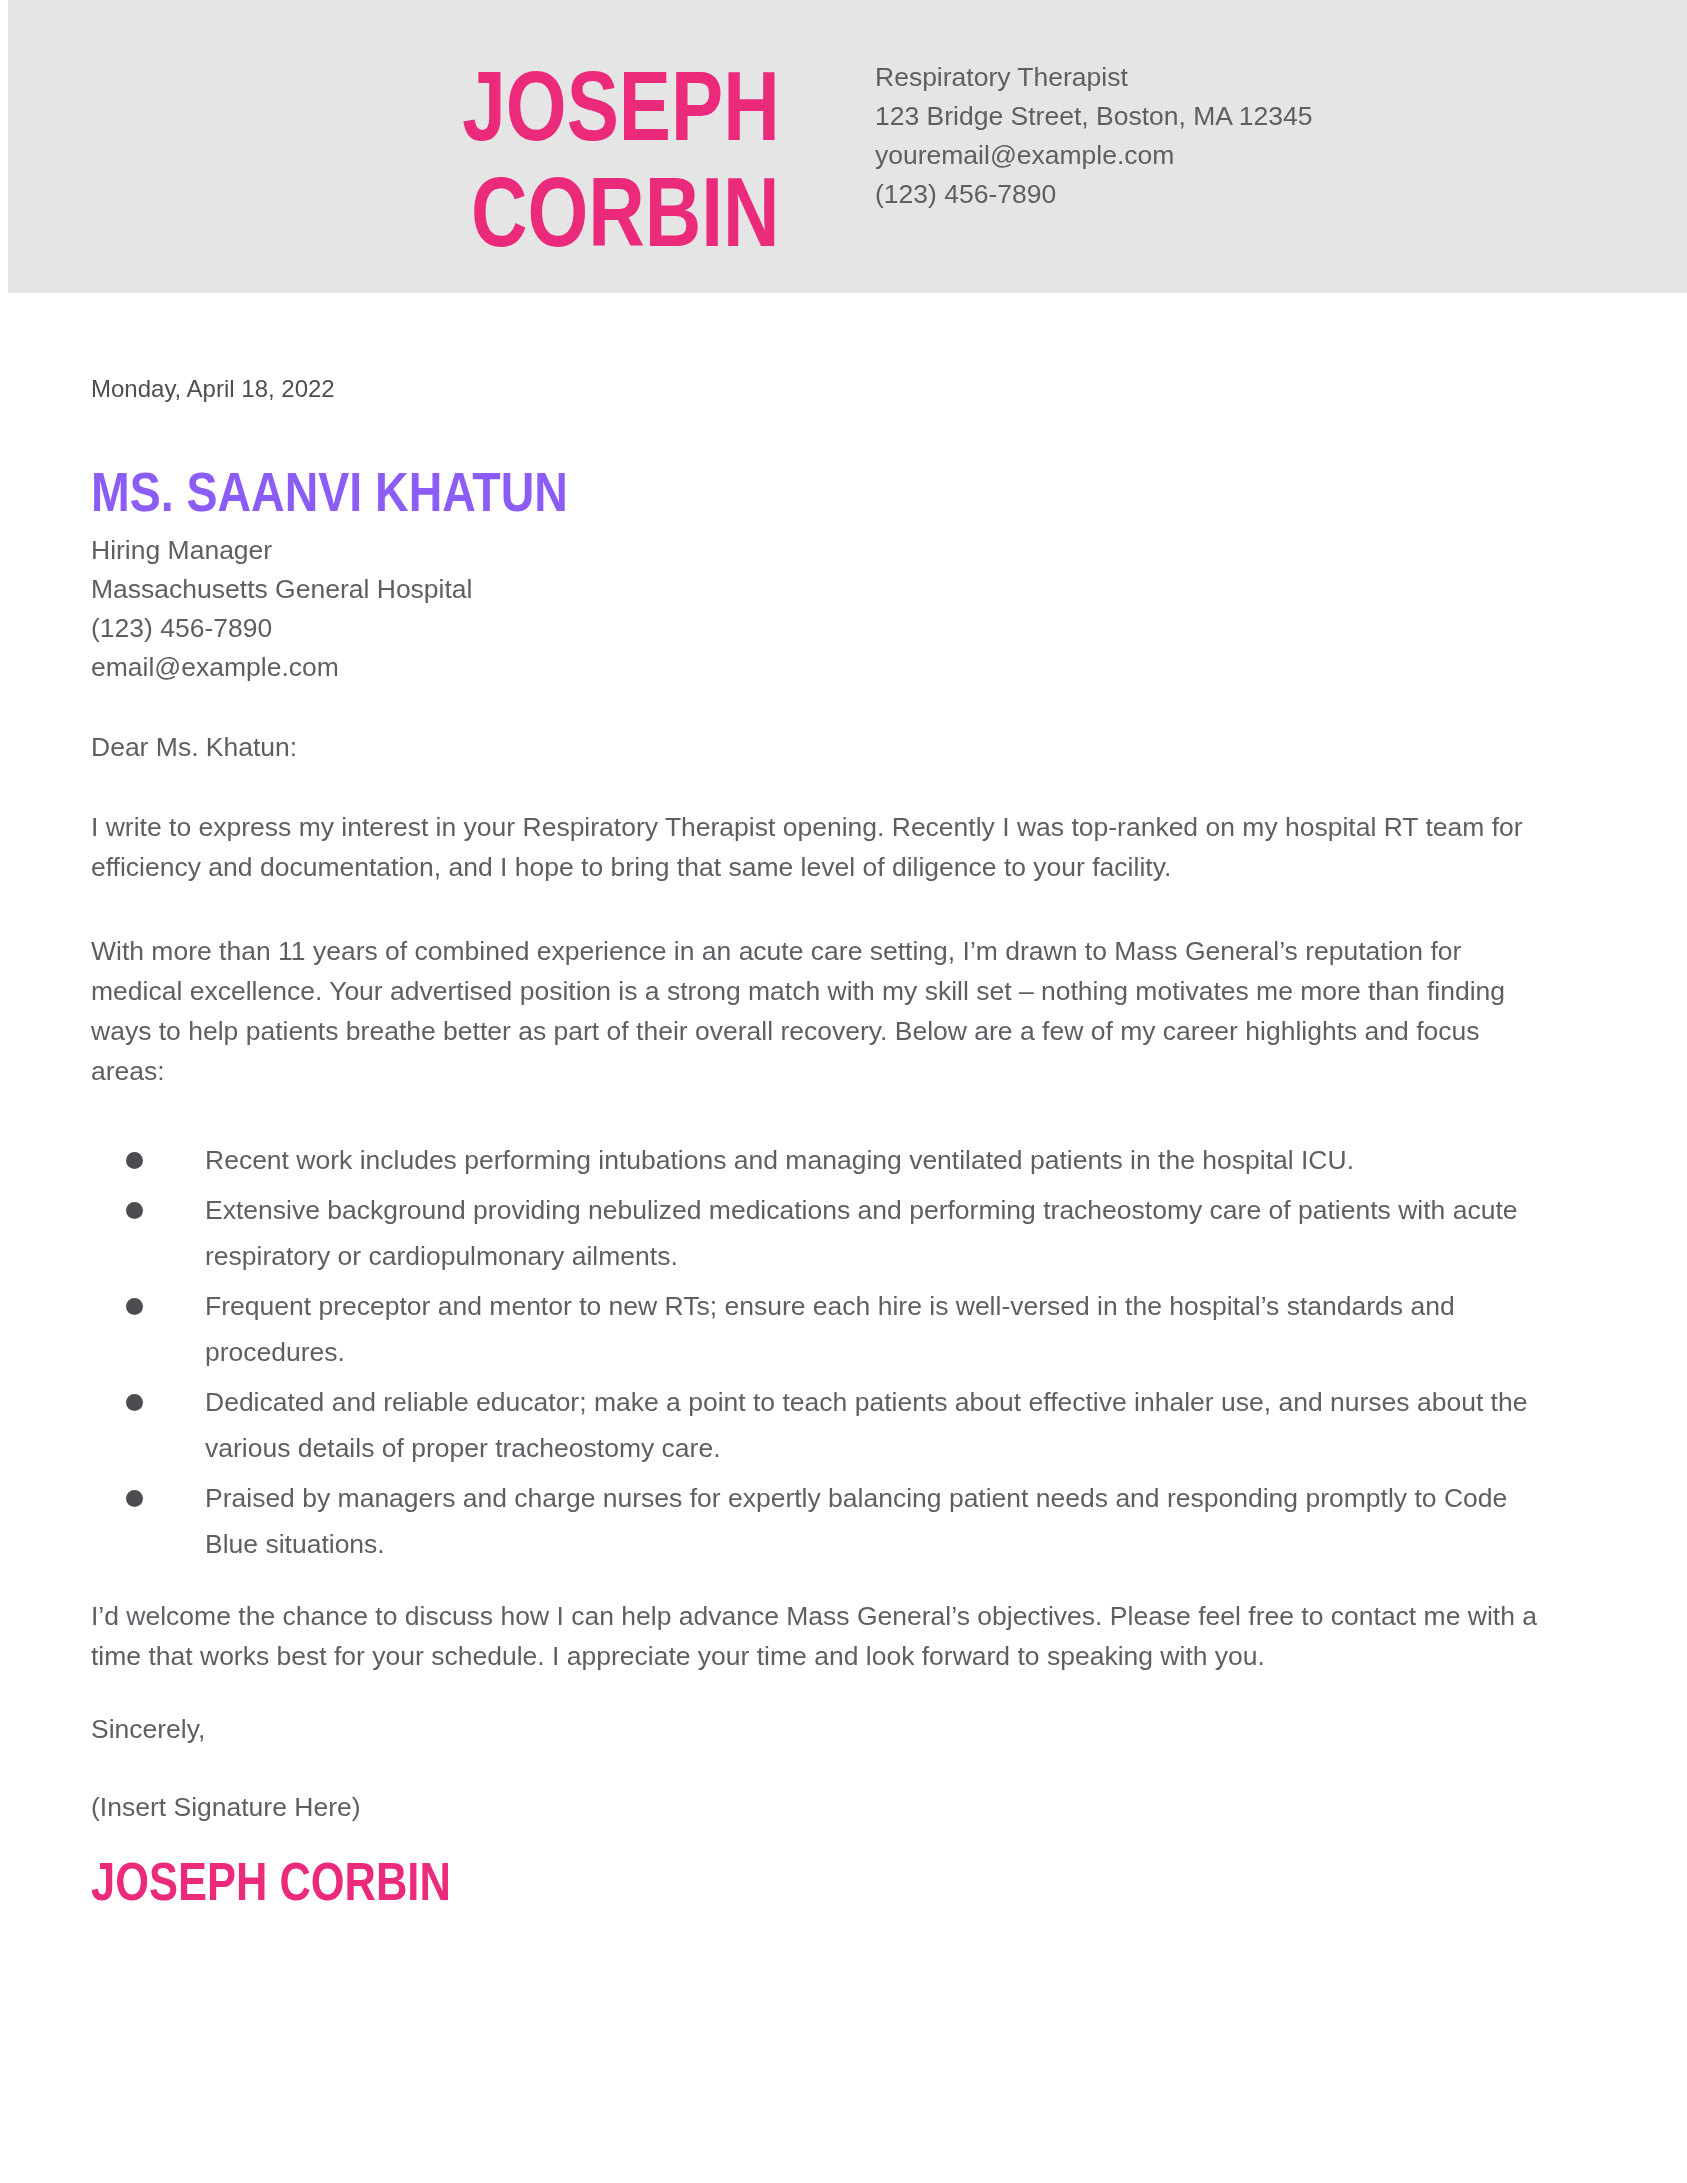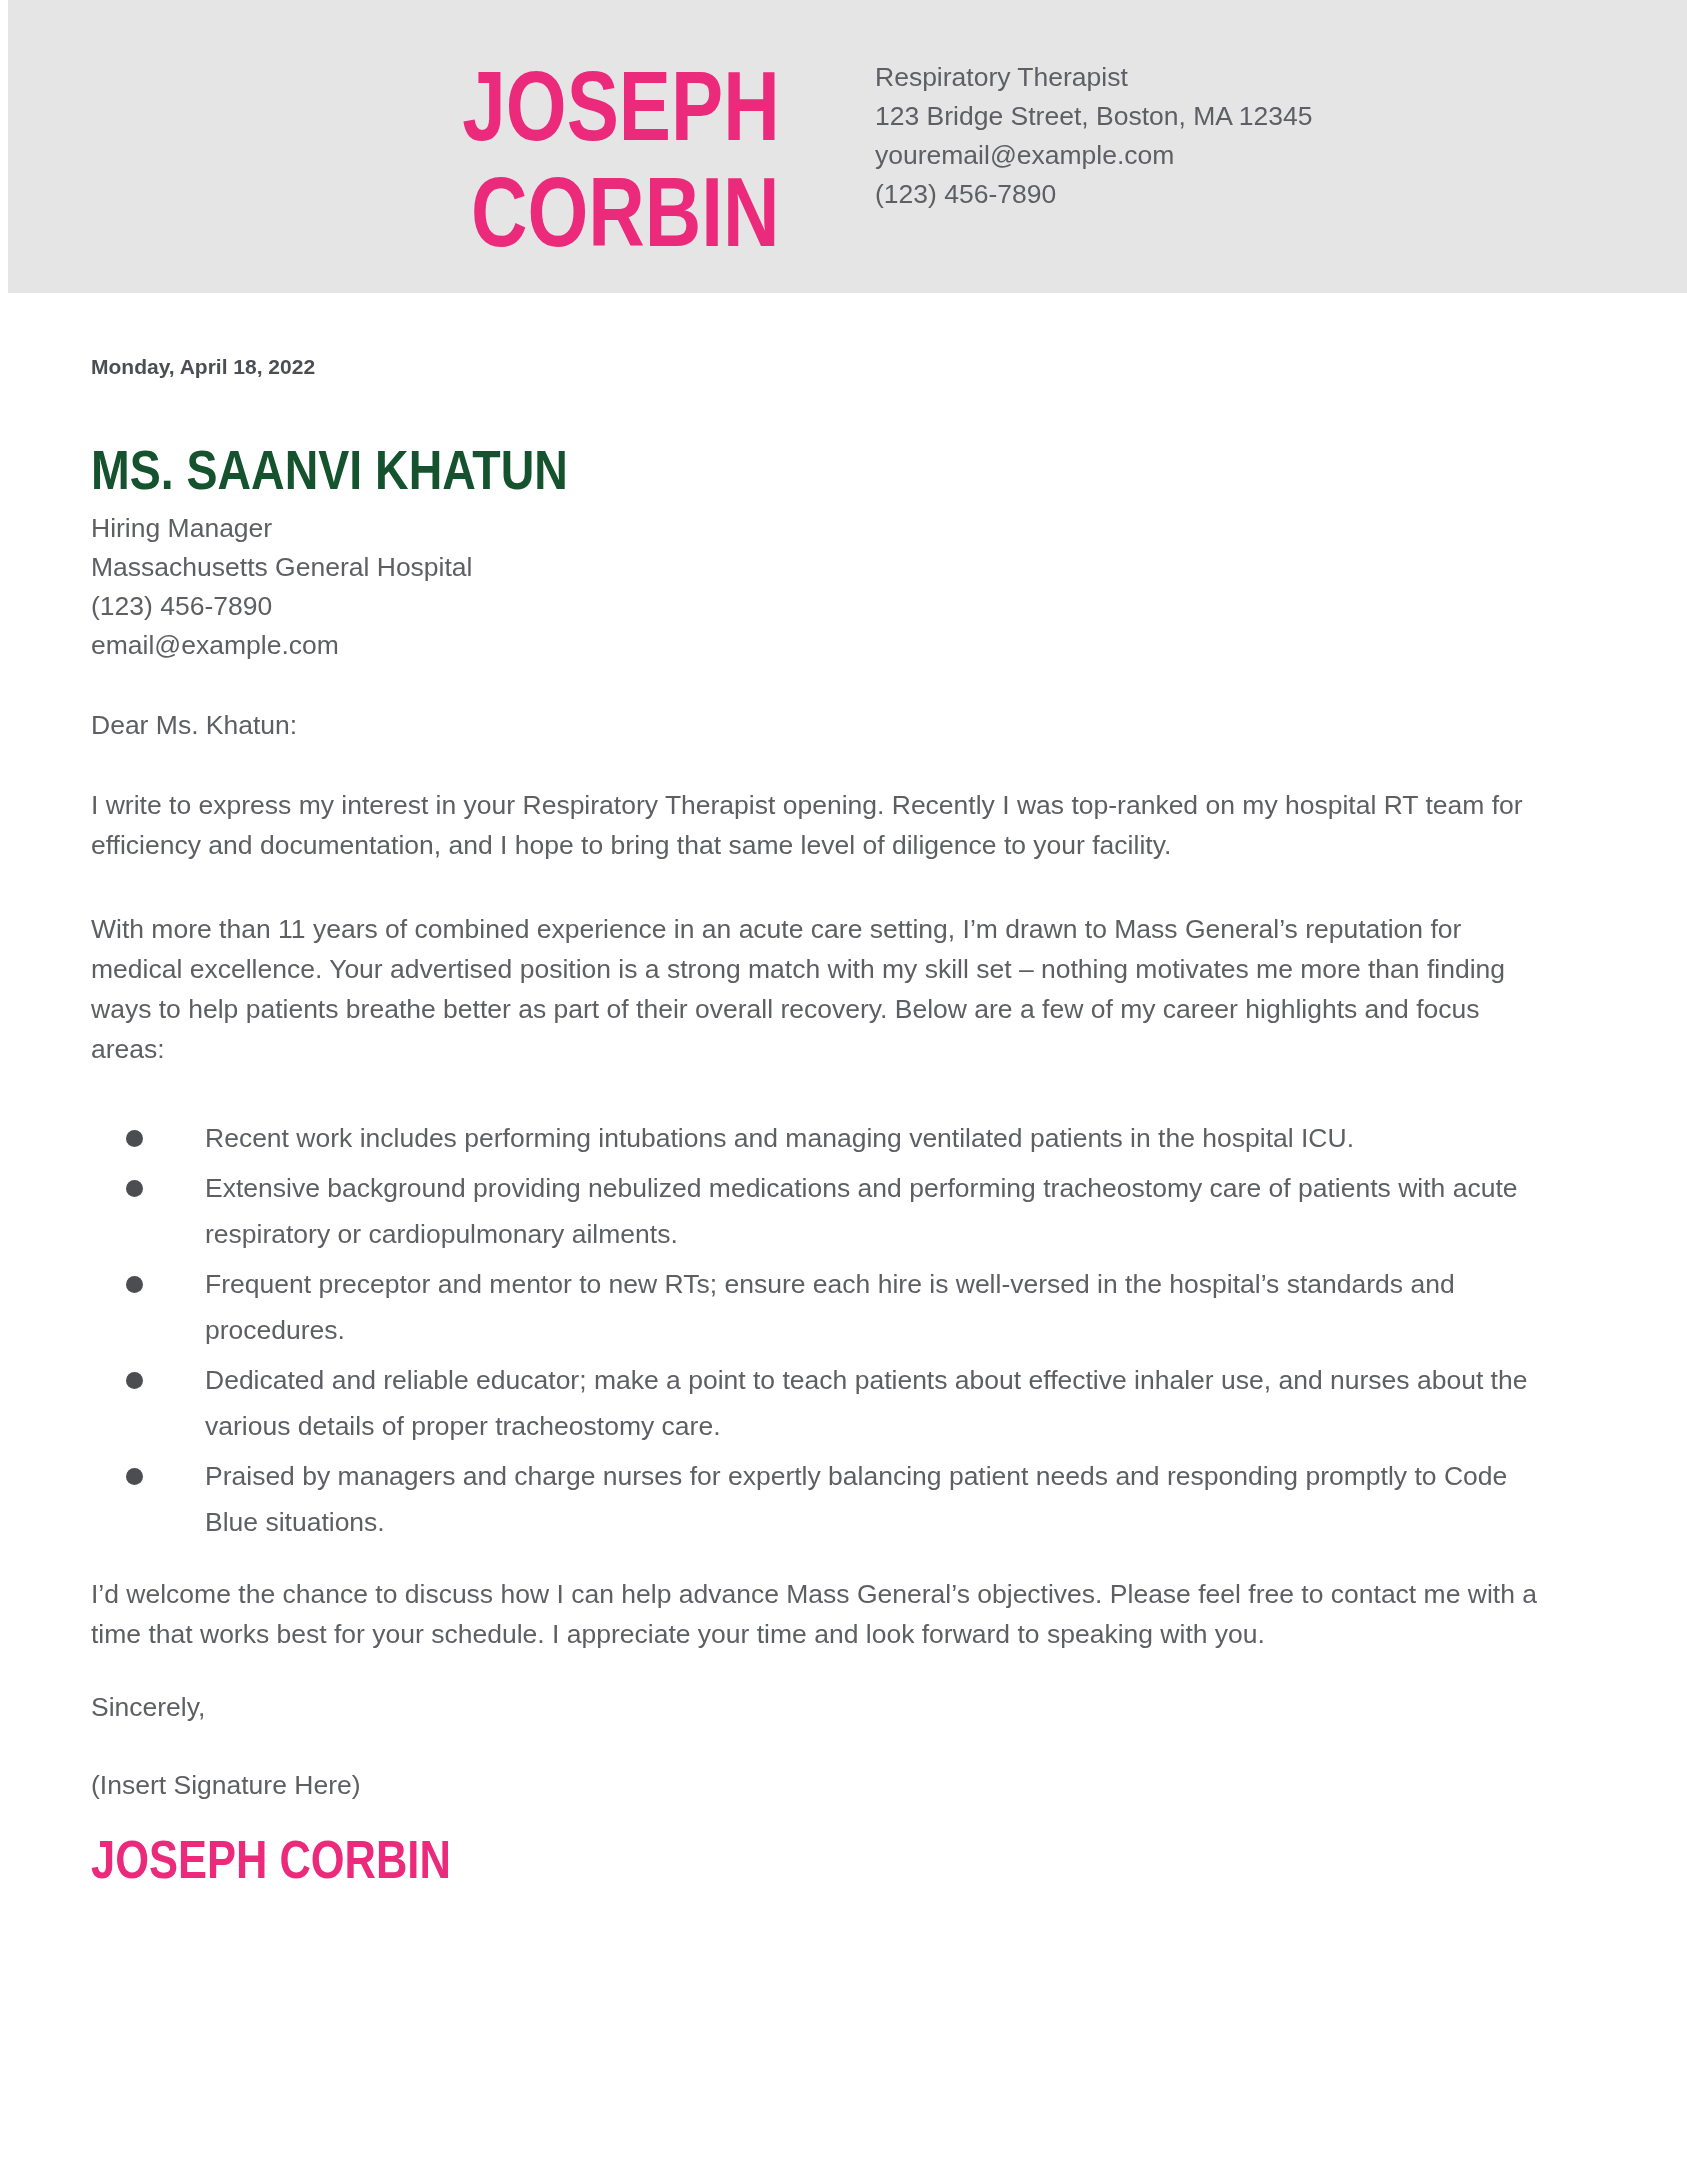--- a/index.html
+++ b/index.html
@@ -54,32 +54,32 @@
   }
 
   
   .content {
     position: absolute;
     top: 293px;
     left: 91px;
     width: 1456px;
   }
   .date {
-    margin-top: 54px;
-    font-size: 21px;
+    margin-top: 76px;
+    font-size: 24px;
     line-height: 40px;
-    font-weight: bold;
+    font-weight: normal;
     color: #4c4e53;
   }
   .recipient-name {
     margin: 53px 0 0 0;
     font-size: 56px;
     line-height: 60px;
     font-weight: bold;
-    color: #14532d;
+    color: #8b5cf6;
     white-space: nowrap;
   }
   .cond2 {
     display: inline-block;
     transform: scaleX(0.83);
     transform-origin: 0 50%;
   }
   .recipient-info {
     margin-top: 9.3px;
     font-size: 26.5px;

